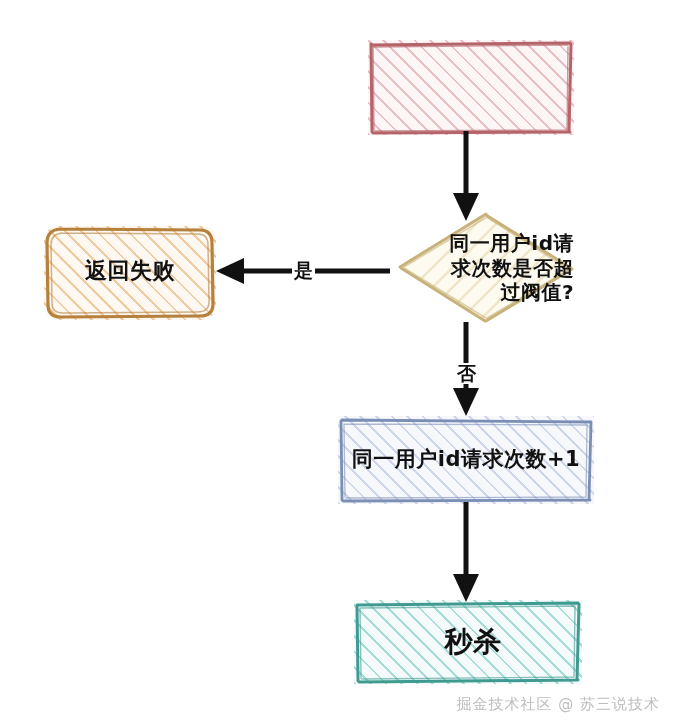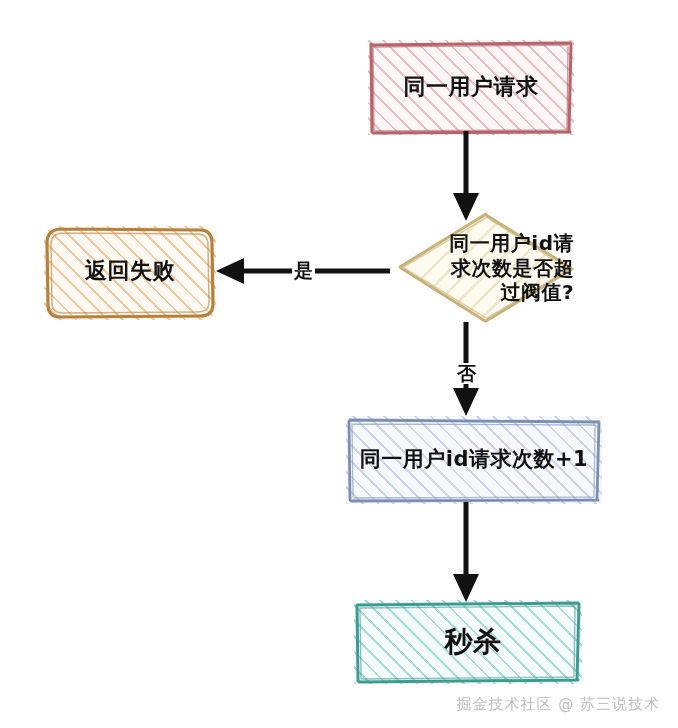--- a/index.html
+++ b/index.html
@@ -87,21 +87,21 @@
         rgba(232,160,84,0.52) 2px,
         rgba(255,255,255,0) 2px,
         rgba(255,255,255,0) 11px),
       #fdf8f2;
     border-radius: 14px;
   }
   #node-fail .node-label { font-size: 22px; }
 
   
   #node-incr {
-    left: 346px; top: 416px; width: 256px; height: 88px; justify-content: center;
+    left: 338px; top: 416px; width: 256px; height: 88px; justify-content: center;
   }
   #node-incr .fill {
     background:
       repeating-linear-gradient(45deg,
         rgba(150,170,205,0.42) 0px,
         rgba(150,170,205,0.42) 2px,
         rgba(255,255,255,0) 2px,
         rgba(255,255,255,0) 11px),
       #f6f8fc;
   }
@@ -155,21 +155,20 @@
 <body>
 
 <div id="canvas">
 
   <div class="sketch-box node" id="node-start">
     <div class="fill"></div>
     <svg class="frame" viewBox="0 0 206 95" preserveAspectRatio="none">
       <path d="M3,5 L202,3 M203,4 L201,92 M202,92 L5,93 M4,92 L3,4" fill="none" stroke="#b5646a" stroke-width="3" stroke-linecap="round"></path>
       <path d="M5,7 L200,5 M200,7 L199,90 M199,90 L7,91 M6,90 L5,6" fill="none" stroke="#b5646a" stroke-width="1.4" stroke-linecap="round" opacity="0.65"></path>
     </svg>
-    <div class="node-label">同一用户请求</div>
   </div>
 
   <svg class="connector" style="left:440px; top:131px; width:52px; height:92px;" viewBox="0 0 52 92">
     <line x1="26" y1="0" x2="26" y2="68" stroke="#111111" stroke-width="5"></line>
     <polygon points="26,90 13,62 39,62" fill="#111111"></polygon>
   </svg>
 
   <div class="node" id="node-decision">
     <svg class="frame" style="position:absolute; inset:0; z-index:2;" viewBox="0 0 176 112" preserveAspectRatio="none">
       <defs>

